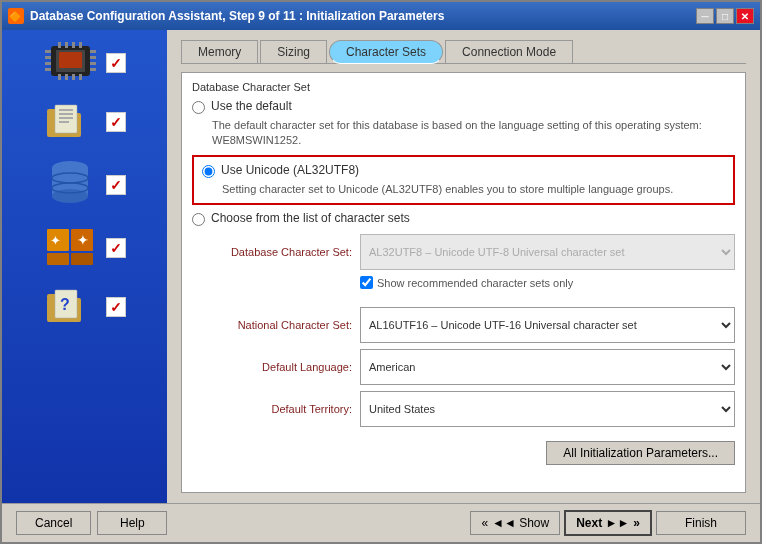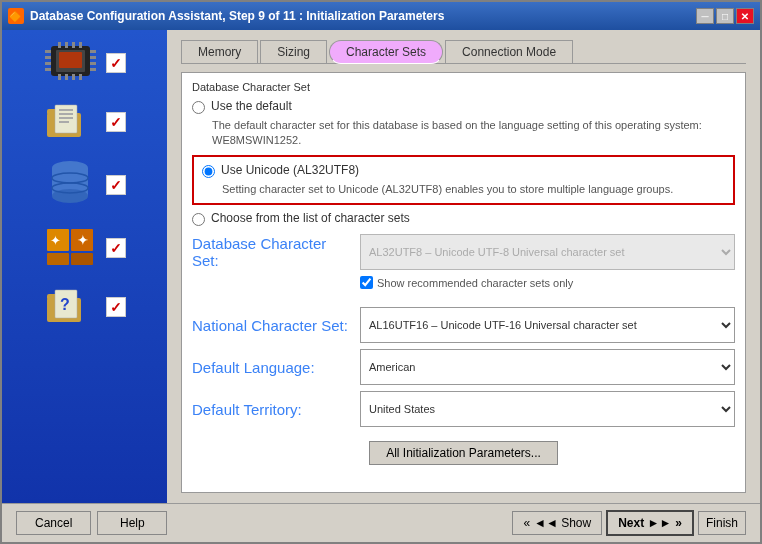--- a/index.html
+++ b/index.html
@@ -111,21 +111,21 @@
       background: #d4d0c8;
       border: 1px solid #999;
       border-bottom: none;
       cursor: pointer;
       font-size: 12px;
       margin-right: 2px;
       color: #333;
     }
 
     .tab.active {
-      background: #f0abfc;
+      background: #7dd3fc;
       border-bottom: 1px solid white;
       margin-bottom: -1px;
       z-index: 1;
       font-weight: normal;
       border-radius: 12px;
     }
 
     .section-title {
       font-size: 11px;
       color: #333;
@@ -159,23 +159,23 @@
 
     .form-row {
       display: flex;
       align-items: center;
       gap: 8px;
       margin-bottom: 6px;
     }
 
     .form-label {
       width: 160px;
-      text-align: left;
-      font-size: 15px;
-      color: #3b82f6;
+      text-align: right;
+      font-size: 11px;
+      color: #7f1d1d;
       flex-shrink: 0;
     }
 
     .form-select {
       flex: 1;
       height: 36px;
       font-size: 11px;
       background: white;
       border: 1px solid #999;
       padding: 1px 4px;
@@ -195,21 +195,21 @@
       margin-left: 168px;
       margin-bottom: 18px;
     }
 
     .checkbox-row input[type="checkbox"] { cursor: pointer; }
 
     .checkbox-row label { font-size: 11px; color: #555; }
 
     .bottom-buttons {
       display: flex;
-      justify-content: center;
+      justify-content: flex-end;
       margin-top: 6px;
     }
 
     .init-params-btn {
       padding: 4px 16px;
       background: #d4d0c8;
       border: 1px solid #888;
       cursor: pointer;
       font-size: 12px;
     }
@@ -257,21 +257,21 @@
       gap: 4px;
     }
 
     .nav-btn.next-btn {
       background: #d4d0c8;
       border: 2px solid #444;
       font-weight: bold;
     }
 
     .finish-btn {
-      padding: 4px 7px;
+      padding: 4px 28px;
       background: #d4d0c8;
       border: 1px solid #888;
       cursor: pointer;
       font-size: 12px;
     }
 
     
     .sidebar-row {
       display: flex;
       align-items: center;

